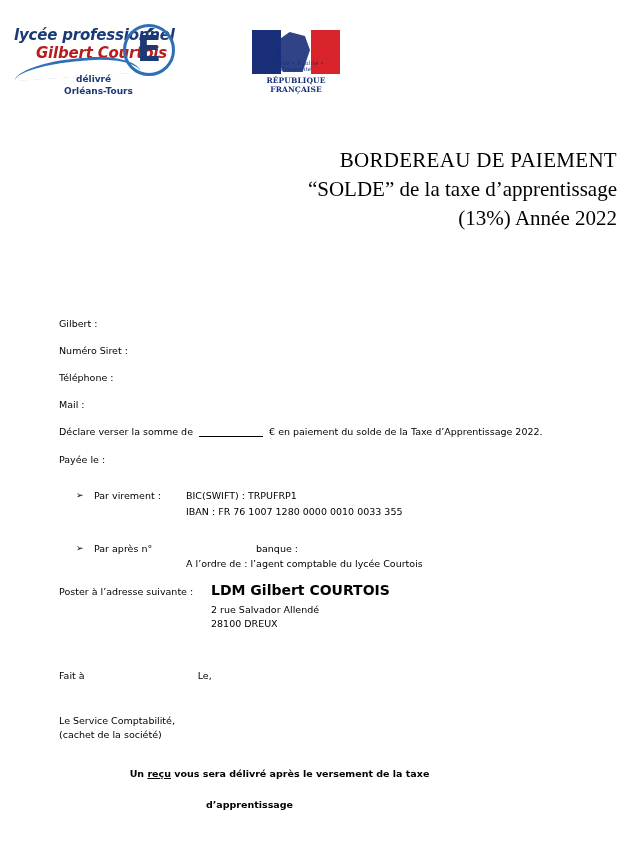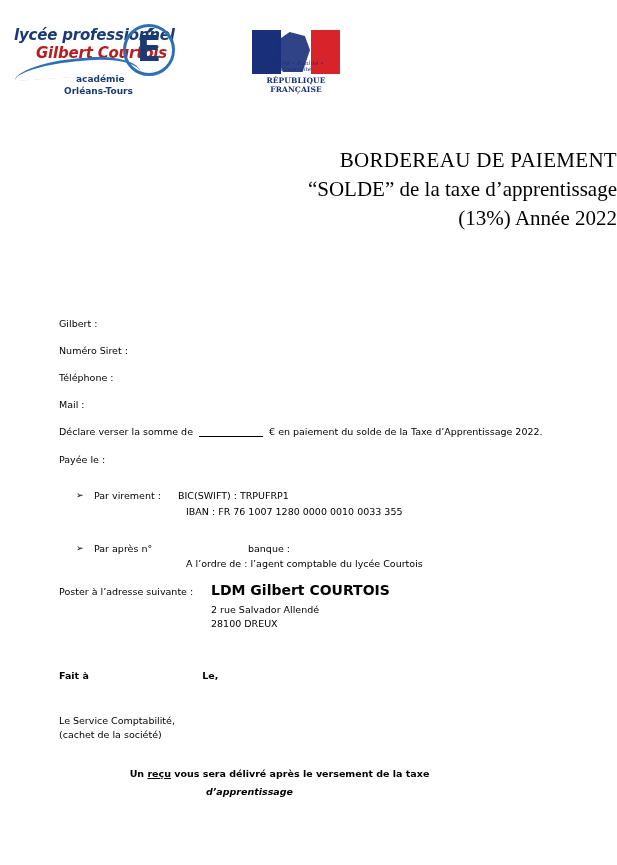--- a/index.html
+++ b/index.html
@@ -221,21 +221,21 @@
   }
   .bullet-row .arrow {
     position: absolute;
     left: 0;
     top: 0px;
     font-size: 9px;
     color: #000;
   }
   .bullet-label {
     display: inline-block;
-    width: 84px;
+    width: 92px;
   }
   .bank-lines {
     margin-left: 110px;
     line-height: 1.45;
   }
   .cheque-block {
     margin-top: 24px;
   }
   .cheque-sub {
     margin-left: 110px;
@@ -284,21 +284,21 @@
   }
 
   
   .signature {
     position: absolute;
     left: 59px;
     top: 670px;
     font-family: "DejaVu Sans", sans-serif;
     font-size: 9.5px;
   }
-  .signature .faita { position: relative; font-weight: bold; }
+  .signature .faita { position: relative; }
   .signature .le {
     display: inline-block;
     margin-left: 110px;
   }
   .signature .svc {
     margin-top: 34px;
   }
   .signature .cachet {
     margin-top: 3px;
   }
@@ -308,32 +308,32 @@
     position: absolute;
     left: 0;
     top: 768px;
     width: 499px;
     text-align: center;
     font-family: "DejaVu Sans", sans-serif;
     font-size: 9.5px;
     font-weight: bold;
   }
   .footer .l1 { padding-left: 60px; }
-  .footer .l2 { margin-top: 7px; font-style: italic; }
+  .footer .l2 { margin-top: 20px; }
   .footer u { text-decoration: underline; }
 </style>
 </head>
 <body>
 
 <div class="logo-lycee">
   <div class="line1">lycée professionnel</div>
   <div class="line2">Gilbert Courtois</div>
   <div class="swoosh"></div>
   <div class="emblem"></div>
-  <div class="acad">académie</div>
+  <div class="acad">délivré</div>
   <div class="acad2">Orléans-Tours</div>
 </div>
 
 <div class="logo-rf">
   <div class="flag">
     <div class="band blue"></div>
     <div class="band white"></div>
     <div class="band red"></div>
   </div>
   <div class="marianne"></div>

